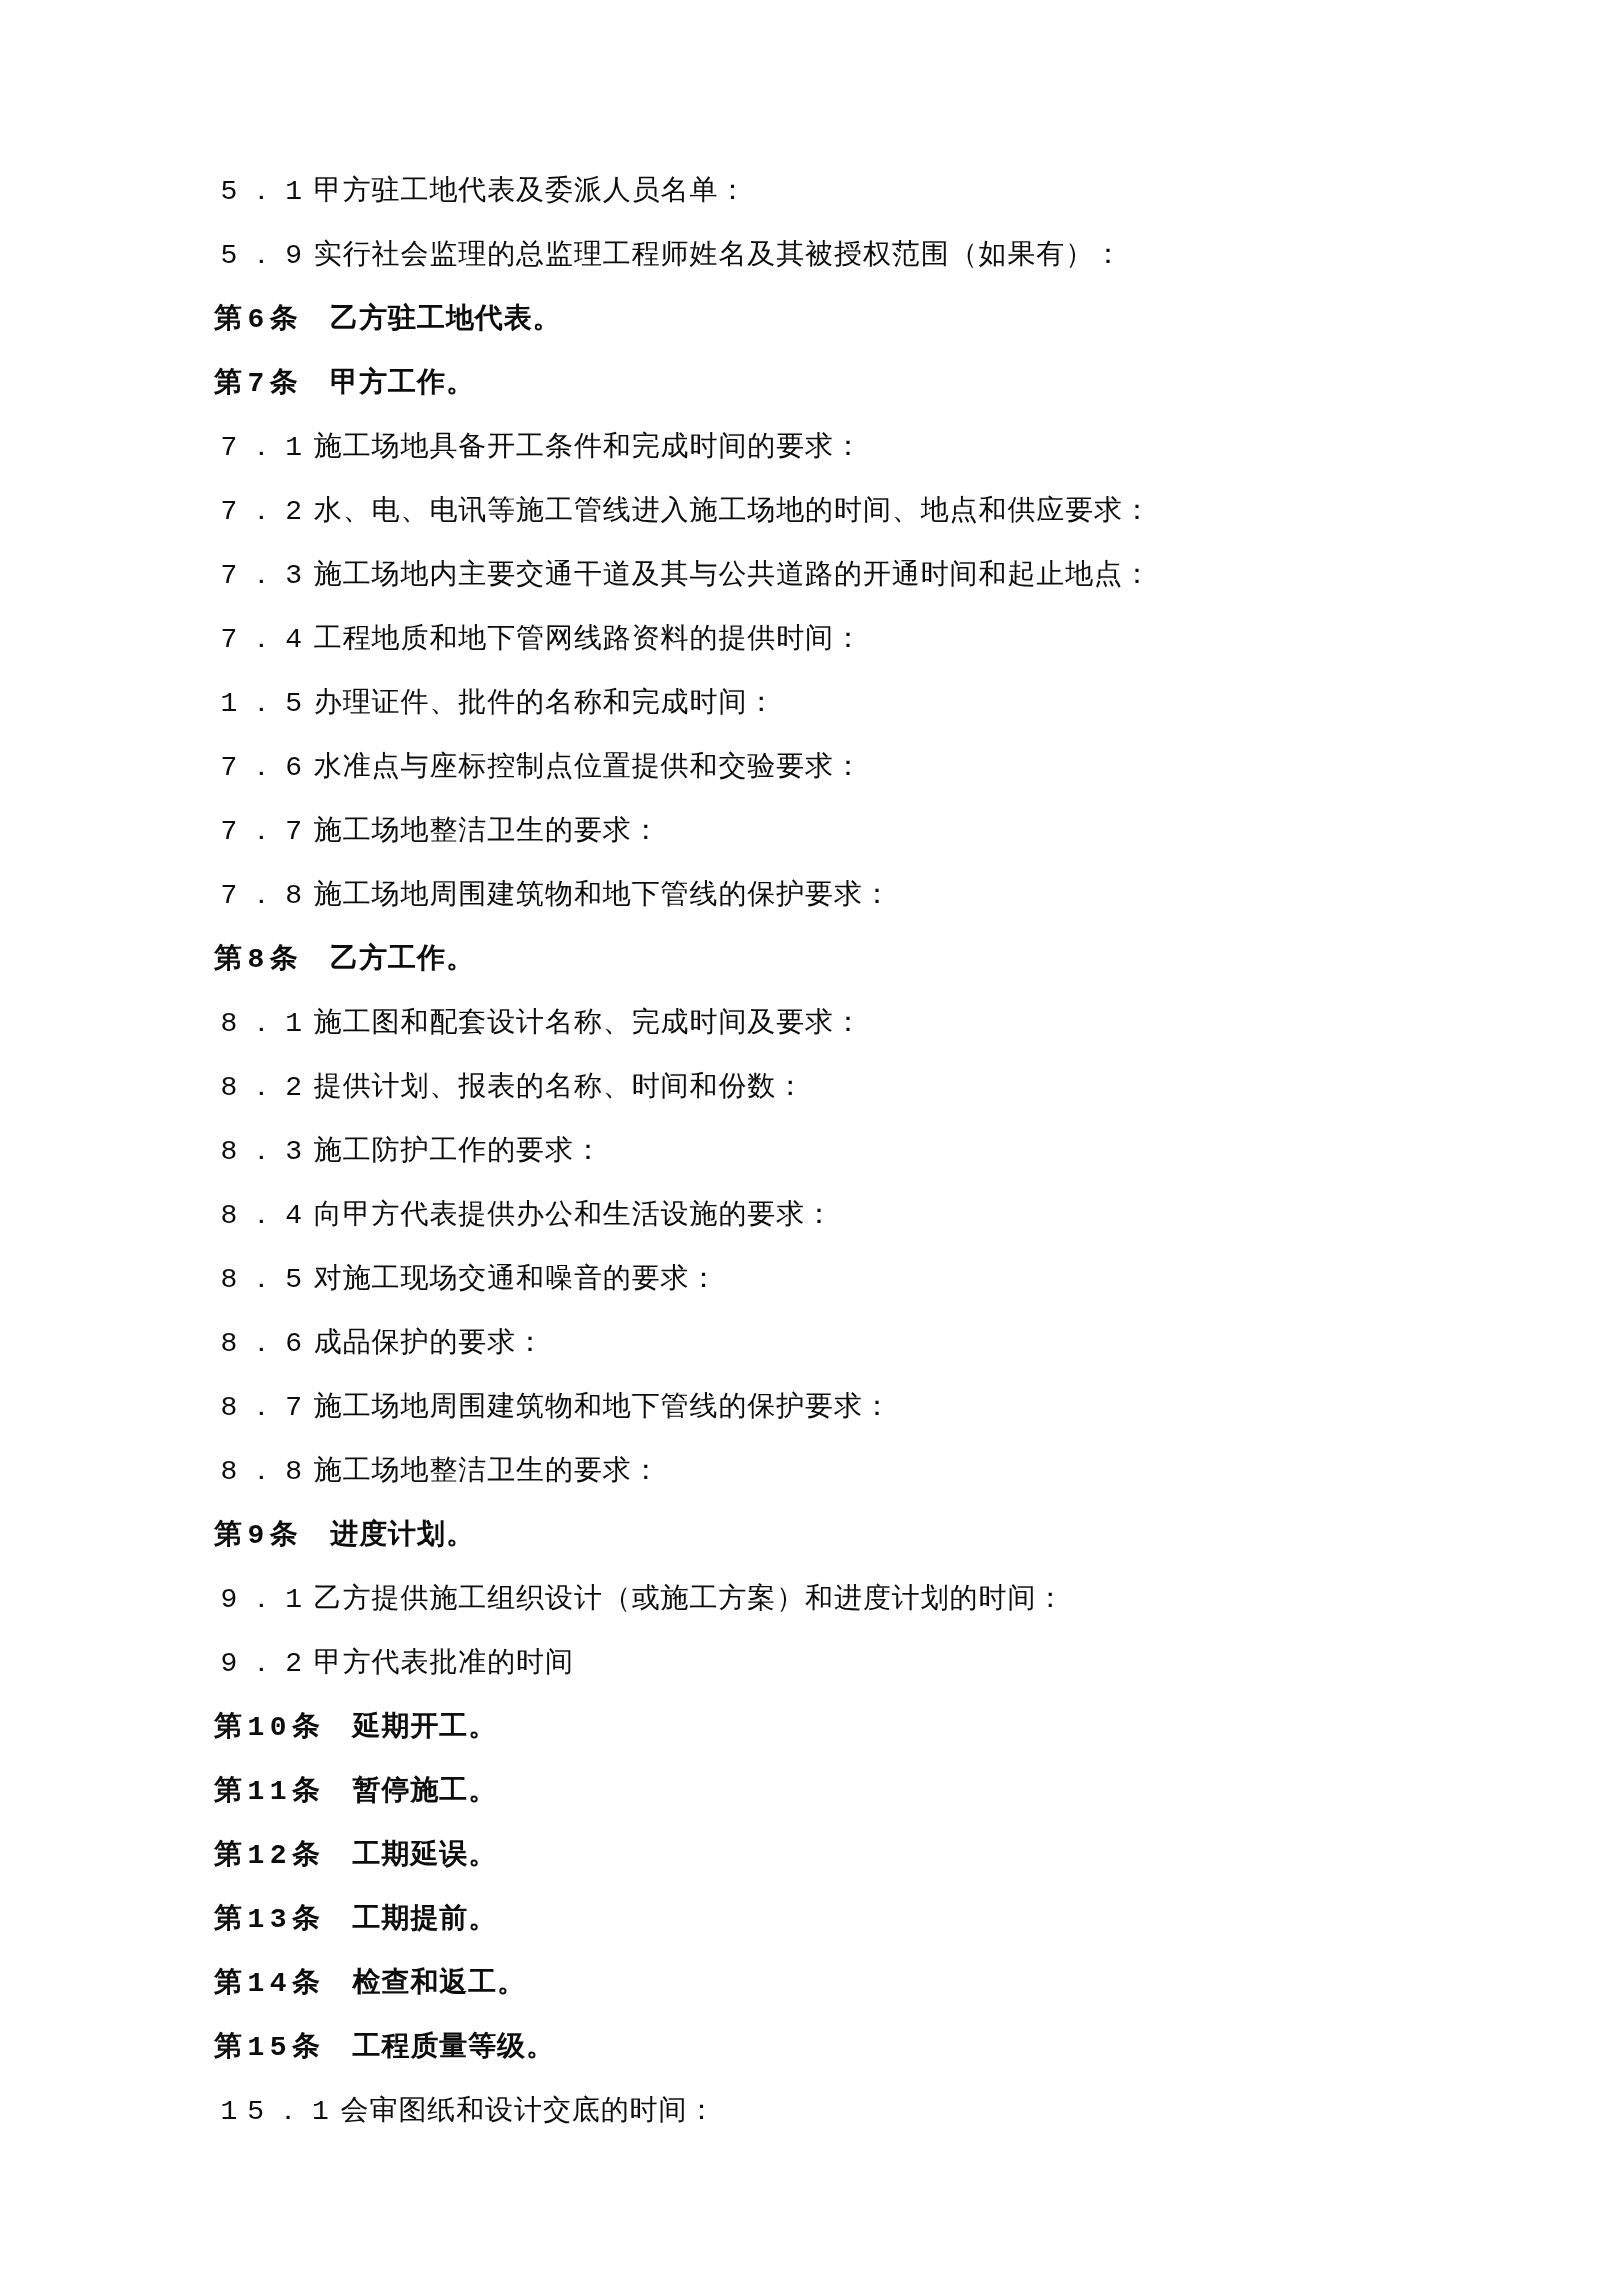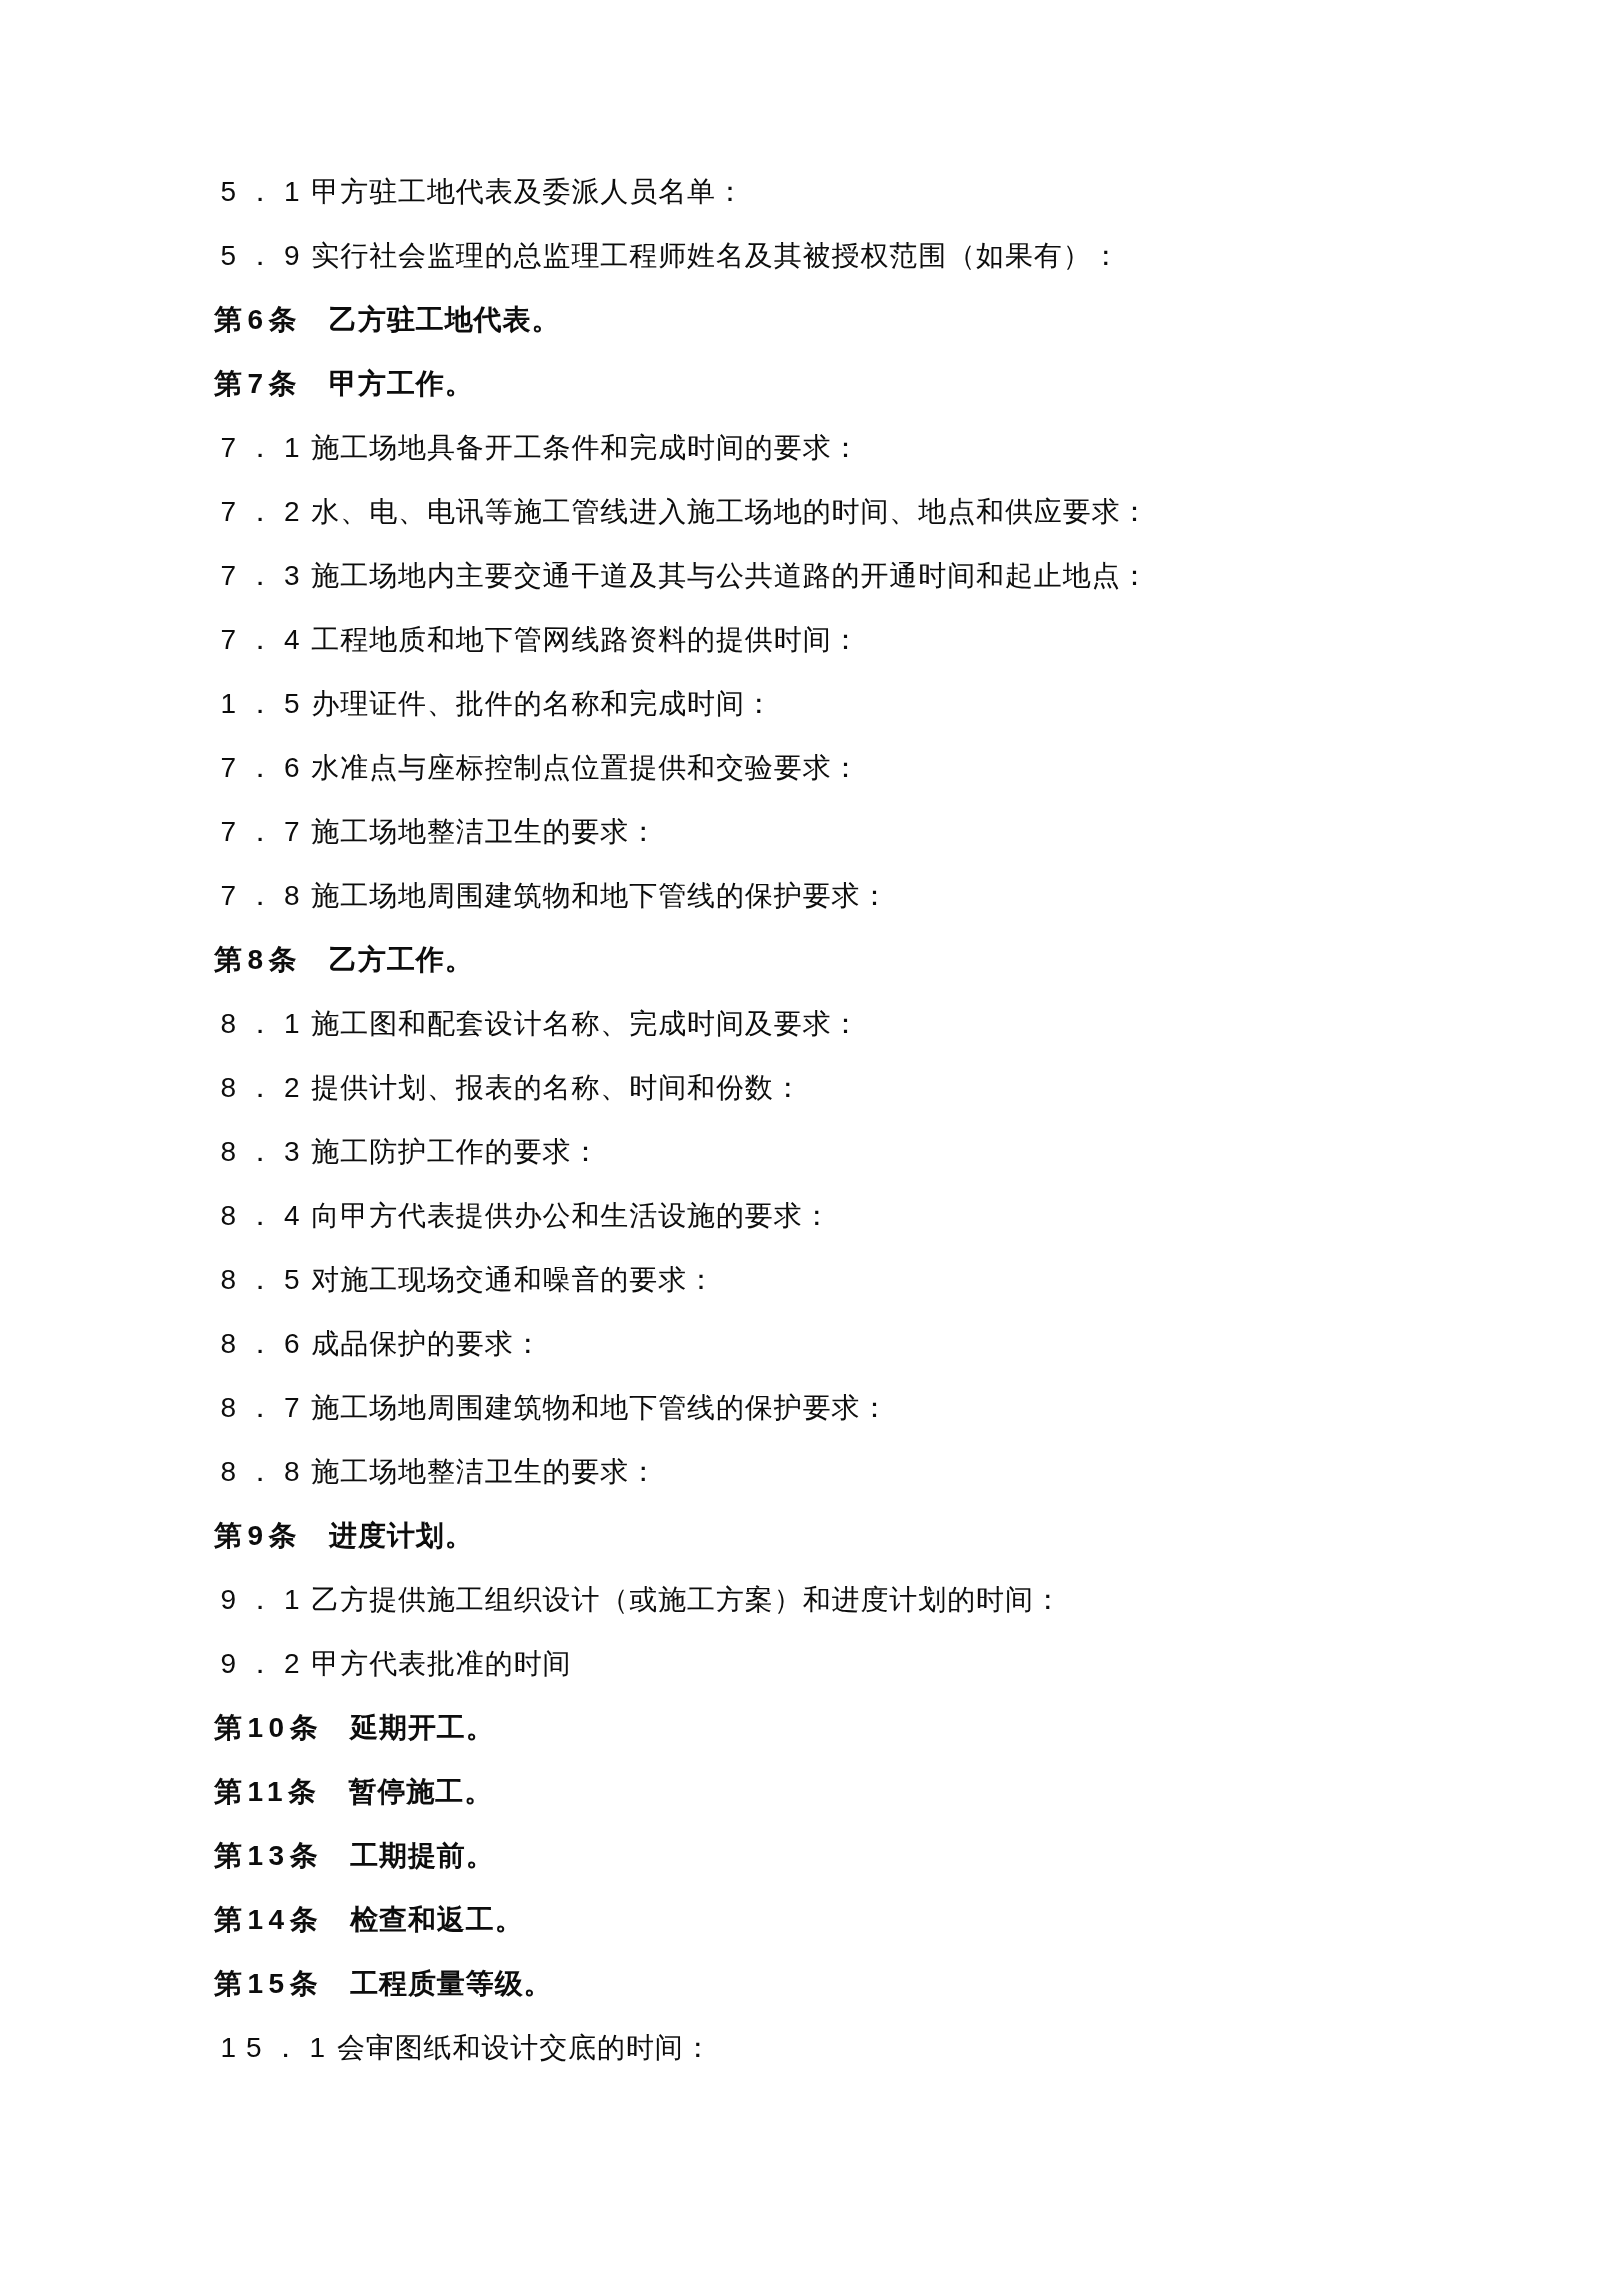--- a/index.html
+++ b/index.html
@@ -6,21 +6,21 @@
     margin: 0;
     padding: 0;
     background: #ffffff;
   }
   .page {
     position: relative;
     width: 1623px;
     height: 2294px;
     background: #ffffff;
     overflow: hidden;
-    font-family: Liberation Sans, sans-serif;
+    font-family: Liberation Mono, monospace;
     color: #0d0d0d;
   }
   .content {
     position: absolute;
     top: 160px;
     left: 214px;
     right: 164px;
   }
   .line {
     height: 64px;
@@ -70,19 +70,20 @@
       <div class="line sub"><span class="num">8．4</span><span class="txt">向甲方代表提供办公和生活设施的要求：</span></div>
       <div class="line sub"><span class="num">8．5</span><span class="txt">对施工现场交通和噪音的要求：</span></div>
       <div class="line sub"><span class="num">8．6</span><span class="txt">成品保护的要求：</span></div>
       <div class="line sub"><span class="num">8．7</span><span class="txt">施工场地周围建筑物和地下管线的保护要求：</span></div>
       <div class="line sub"><span class="num">8．8</span><span class="txt">施工场地整洁卫生的要求：</span></div>
       <div class="line heading"><span class="num">第9条</span><span class="txt">进度计划。</span></div>
       <div class="line sub"><span class="num">9．1</span><span class="txt">乙方提供施工组织设计（或施工方案）和进度计划的时间：</span></div>
       <div class="line sub"><span class="num">9．2</span><span class="txt">甲方代表批准的时间</span></div>
       <div class="line heading"><span class="num">第10条</span><span class="txt">延期开工。</span></div>
       <div class="line heading"><span class="num">第11条</span><span class="txt">暂停施工。</span></div>
+      <div class="line heading"><span class="num">第12条</span><span class="txt">工期延误。</span></div>
       <div class="line heading"><span class="num">第13条</span><span class="txt">工期提前。</span></div>
       <div class="line heading"><span class="num">第14条</span><span class="txt">检查和返工。</span></div>
       <div class="line heading"><span class="num">第15条</span><span class="txt">工程质量等级。</span></div>
       <div class="line sub"><span class="num">15．1</span><span class="txt">会审图纸和设计交底的时间：</span></div>
     </div>
 </div>
 
 
 </body></html>

